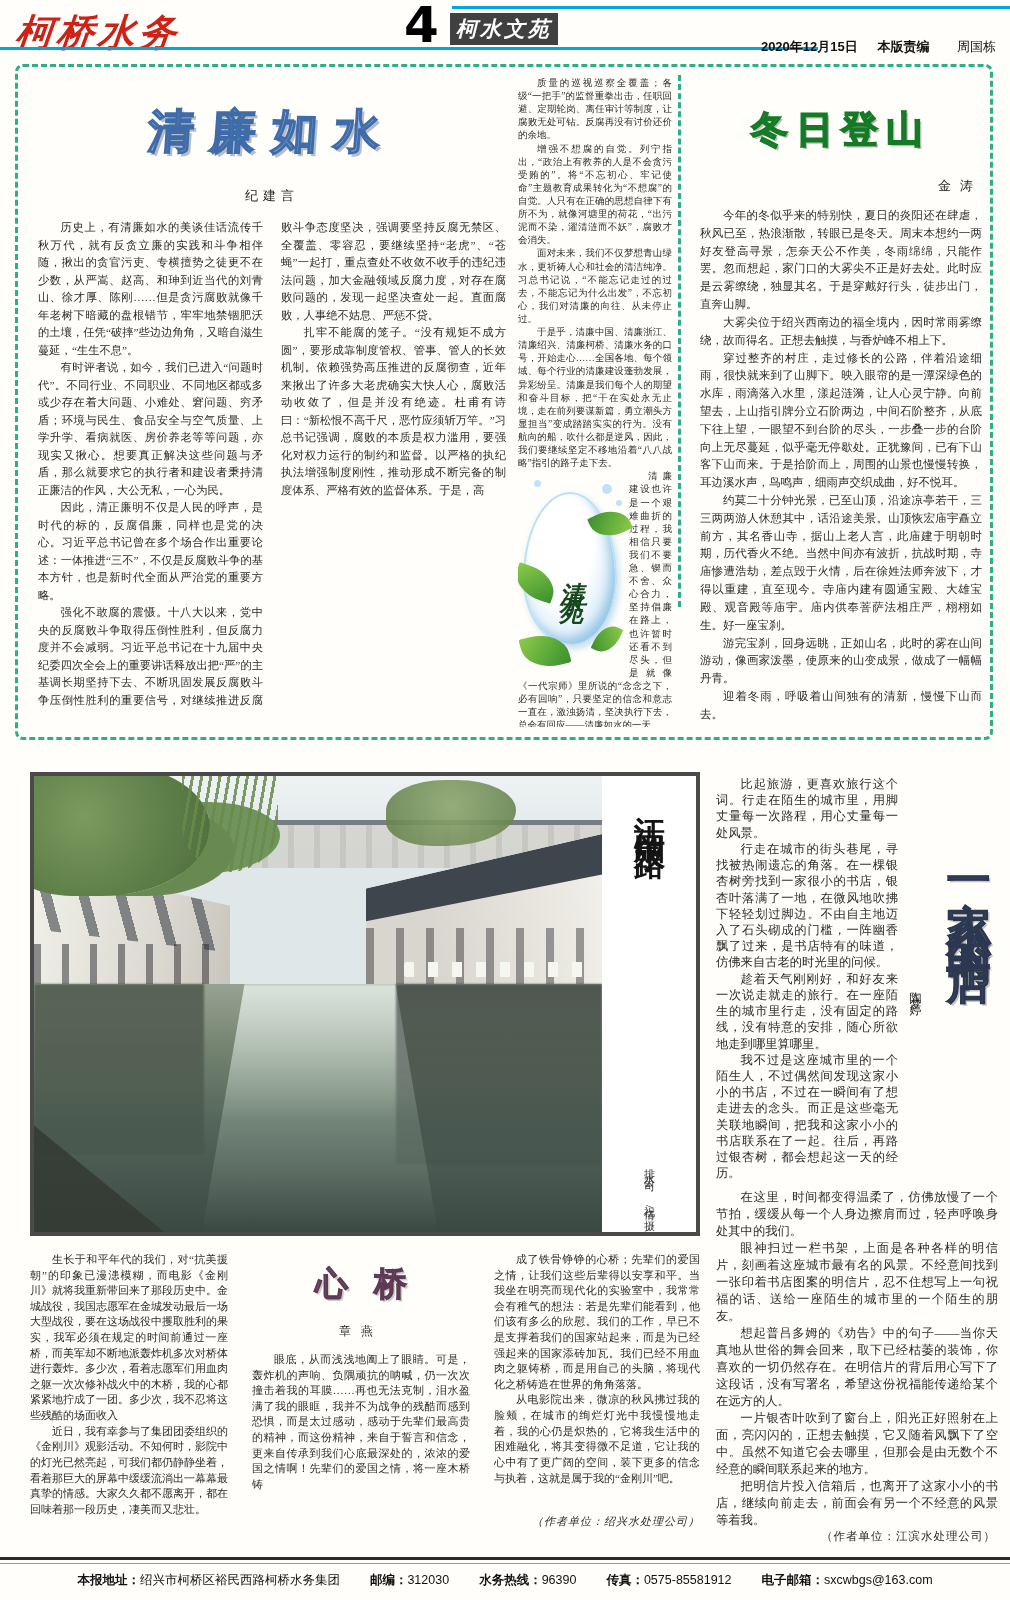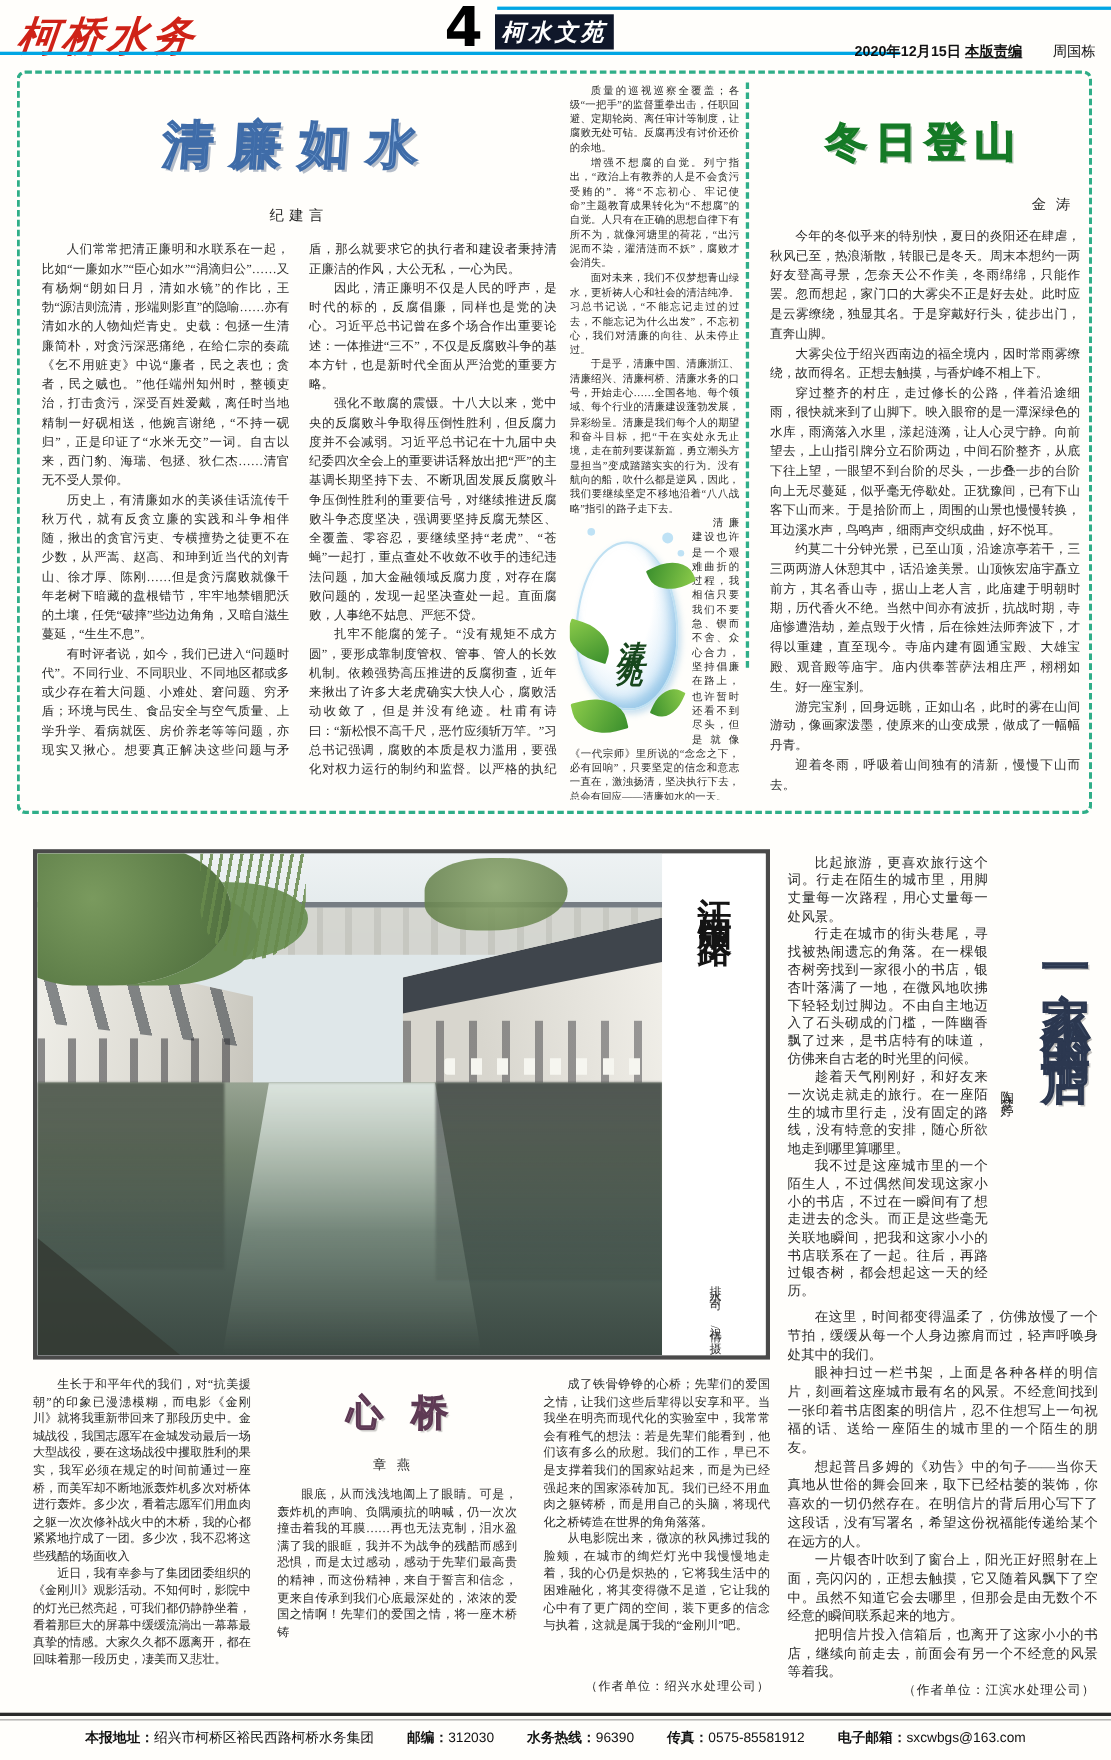--- a/index.html
+++ b/index.html
@@ -9,27 +9,27 @@
     background:#fffefb; overflow:hidden;
     font-family:"Liberation Serif","DejaVu Serif",serif; color:#2b2b2b;
   }
   
   .masthead { position:absolute; left:16px; top:8px; font-size:37px; font-weight:bold;
     font-style:italic; color:#cf2217; letter-spacing:4px; transform:skewX(-6deg); }
   .hdr-line-top { position:absolute; left:452px; right:0; top:6px; height:3px; background:#00a6e4; }
   .page-number { position:absolute; left:404px; top:0px; font-size:50px; line-height:1;
     font-family:"DejaVu Sans","Liberation Sans",sans-serif; font-weight:bold; color:#000; }
   .section-box { position:absolute; left:450px; top:13px; width:108px; height:32px;
-    background:#0f172a; color:#fff; font-size:21px; font-weight:bold; font-style:italic;
+    background:#404040; color:#fff; font-size:21px; font-weight:bold; font-style:italic;
     text-align:center; line-height:32px; letter-spacing:3px; }
   .hdr-line-bottom { position:absolute; left:0; top:47px; width:818px; height:3px; background:#00a6e4; }
   .date-info { position:absolute; right:14px; top:38px; font-size:13px; color:#111;
     font-family:"Liberation Sans",sans-serif; font-weight:bold; }
   .date-info .ed-name { font-weight:normal; margin-left:24px; }
-  .date-info .ed-label { margin-left:0;text-decoration:underline; }
+  .date-info .ed-label { margin-left:16px; }
   
   .top-box { position:absolute; left:15px; top:64px; width:978px; height:676px;
     border:3px dashed #2fae88; border-radius:8px; background:#fffefb; }
   .a1-left { position:absolute; left:20px; top:14px; width:468px; }
   .a1-title { text-align:center; margin-top:20px; font-size:46px; font-weight:bold;
     color:#8fb6e4; letter-spacing:16px; -webkit-text-stroke:1.5px #3f6ca8;
     text-shadow:3px 3px 0 rgba(90,110,140,.45); transform:skewX(-4deg); }
   .a1-author { text-align:center; margin:24px 0 14px; font-size:13px; letter-spacing:5px; color:#222; }
   .a1-cols { column-count:2; column-gap:18px; column-fill:auto; height:504px;
     font-size:11.3px; line-height:1.55; text-align:justify; overflow:hidden; }
@@ -131,21 +131,21 @@
   
   .article4 { position:absolute; left:30px; top:1248px; width:670px; height:302px; overflow:hidden; }
   .x-col1 { position:absolute; left:0; top:4px; width:198px; }
   .x-col2 { position:absolute; left:222px; top:0; width:218px; }
   .x-col3 { position:absolute; left:464px; top:4px; width:206px; bottom:0; }
   .x-text { font-size:11px; line-height:1.42; text-align:justify; }
   .x-title { text-align:center; margin-top:14px; font-size:33px; font-weight:bold;
     color:#8a5a78; letter-spacing:26px; text-indent:26px;
     -webkit-text-stroke:1px #5d3a54; text-shadow:2px 2px 1px rgba(0,0,0,.22); }
   .x-author { text-align:center; margin:16px 0 12px; font-size:12px; letter-spacing:10px; }
-  .x-unit { position:absolute; right:0; bottom:8px; font-size:11px; letter-spacing:1px; }
+  .x-unit { position:absolute; right:0; bottom:20px; font-size:11px; letter-spacing:1px;font-style:italic; }
   
   .footer { position:absolute; left:0; top:1557px; width:100%; }
   .footer-rule { height:3px; background:#2b2b2b; }
   .footer-thin { height:1px; background:#9a9a9a; margin-top:3px; }
   .footer-content { margin-top:8px; display:flex; justify-content:center; gap:30px;
     font-family:"Liberation Sans",sans-serif; font-size:12.5px; color:#111; }
   .footer-content b { font-weight:bold; }
 </style>
 </head>
 <body>
@@ -161,21 +161,20 @@
     <span>2020年12月15日</span>
     <span class="ed-label">本版责编</span>
     <span class="ed-name">周国栋</span>
   </div>
 
   <div class="top-box">
     <div class="a1-left">
       <div class="a1-title">清廉如水</div>
       <div class="a1-author">纪建言</div>
       <div class="a1-cols">
-        <p>人们常常把清正廉明和水联系在一起，比如“一廉如水”“臣心如水”“涓滴归公”……又有杨炯“朗如日月，清如水镜”的作比，王勃“源洁则流清，形端则影直”的隐喻……亦有清如水的人物灿烂青史。史载：包拯一生清廉简朴，对贪污深恶痛绝，在给仁宗的奏疏《乞不用赃吏》中说“廉者，民之表也；贪者，民之贼也。”他任端州知州时，整顿吏治，打击贪污，深受百姓爱戴，离任时当地精制一好砚相送，他婉言谢绝，“不持一砚归”，正是印证了“水米无交”一词。自古以来，西门豹、海瑞、包拯、狄仁杰……清官无不受人景仰。</p>
         <p>历史上，有清廉如水的美谈佳话流传千秋万代，就有反贪立廉的实践和斗争相伴随，揪出的贪官污吏、专横擅势之徒更不在少数，从严嵩、赵高、和珅到近当代的刘青山、徐才厚、陈刚……但是贪污腐败就像千年老树下暗藏的盘根错节，牢牢地禁锢肥沃的土壤，任凭“破摔”些边边角角，又暗自滋生蔓延，“生生不息”。</p>
         <p>有时评者说，如今，我们已进入“问题时代”。不同行业、不同职业、不同地区都或多或少存在着大问题、小难处、窘问题、穷矛盾；环境与民生、食品安全与空气质量、上学升学、看病就医、房价养老等等问题，亦现实又揪心。想要真正解决这些问题与矛盾，那么就要求它的执行者和建设者秉持清正廉洁的作风，大公无私，一心为民。</p>
         <p>因此，清正廉明不仅是人民的呼声，是时代的标的，反腐倡廉，同样也是党的决心。习近平总书记曾在多个场合作出重要论述：一体推进“三不”，不仅是反腐败斗争的基本方针，也是新时代全面从严治党的重要方略。</p>
         <p>强化不敢腐的震慑。十八大以来，党中央的反腐败斗争取得压倒性胜利，但反腐力度并不会减弱。习近平总书记在十九届中央纪委四次全会上的重要讲话释放出把“严”的主基调长期坚持下去、不断巩固发展反腐败斗争压倒性胜利的重要信号，对继续推进反腐败斗争态度坚决，强调要坚持反腐无禁区、全覆盖、零容忍，要继续坚持“老虎”、“苍蝇”一起打，重点查处不收敛不收手的违纪违法问题，加大金融领域反腐力度，对存在腐败问题的，发现一起坚决查处一起。直面腐败，人事绝不姑息、严惩不贷。</p>
         <p>扎牢不能腐的笼子。“没有规矩不成方圆”，要形成靠制度管权、管事、管人的长效机制。依赖强势高压推进的反腐彻查，近年来揪出了许多大老虎确实大快人心，腐败活动收敛了，但是并没有绝迹。杜甫有诗曰：“新松恨不高千尺，恶竹应须斩万竿。”习总书记强调，腐败的本质是权力滥用，要强化对权力运行的制约和监督。以严格的执纪执法增强制度刚性，推动形成不断完备的制度体系、严格有效的监督体系。于是，高</p>
       </div>
     </div>
     <div class="v-sep"></div>
     <div class="a1-col3">
       <p>质量的巡视巡察全覆盖；各级“一把手”的监督重拳出击，任职回避、定期轮岗、离任审计等制度，让腐败无处可钻。反腐再没有讨价还价的余地。</p>

